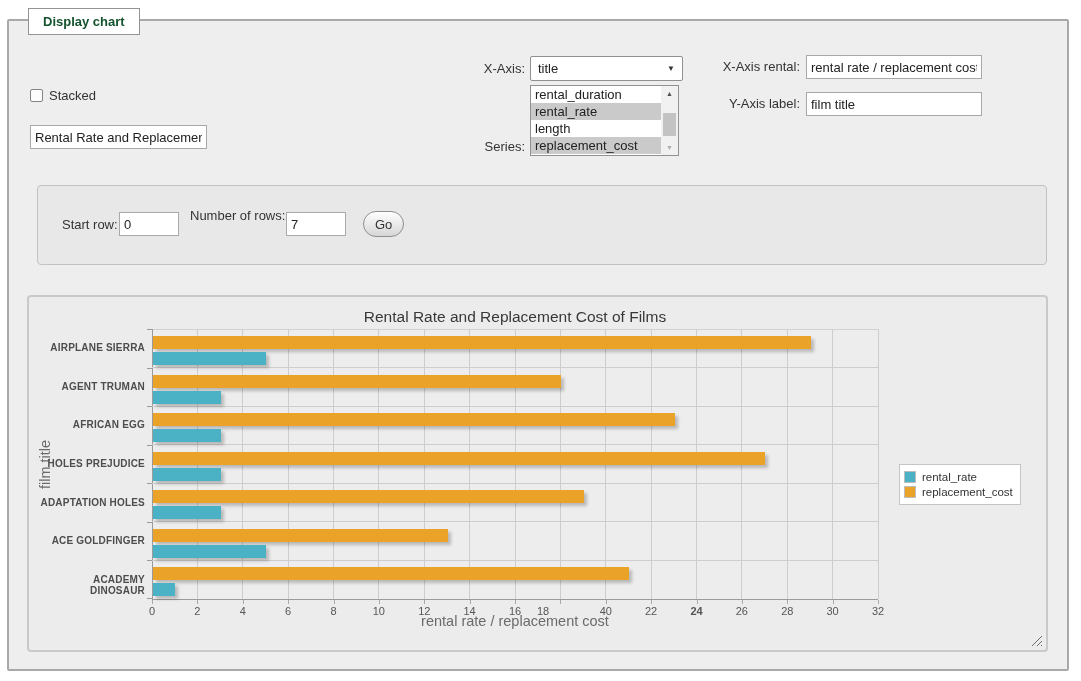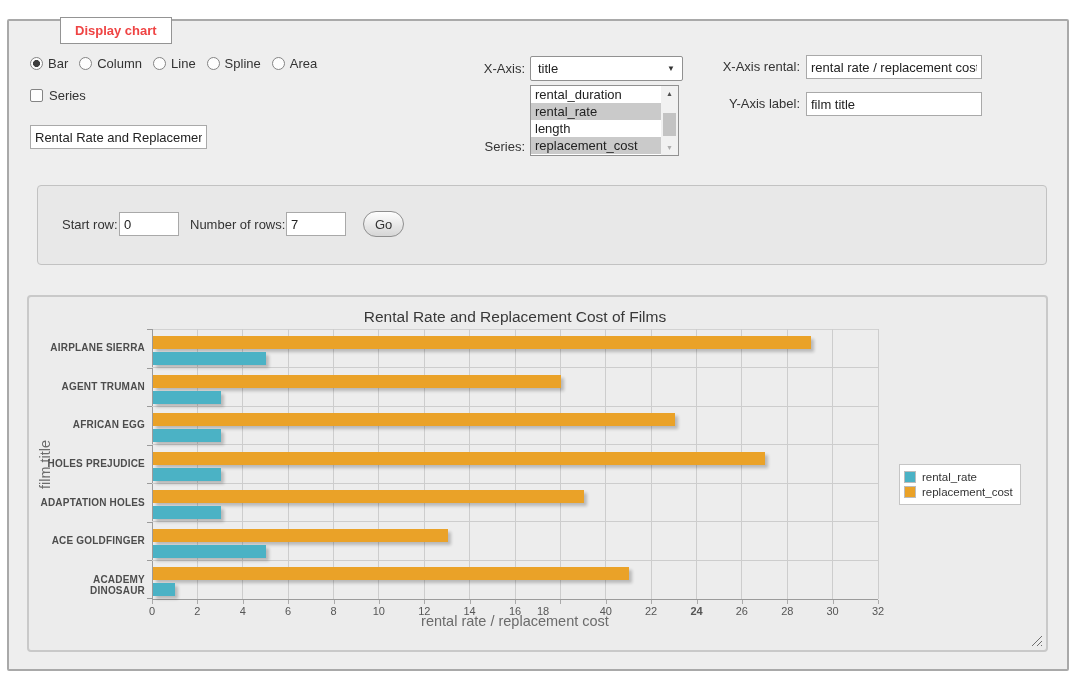--- a/index.html
+++ b/index.html
@@ -5,22 +5,22 @@
   * { box-sizing: border-box; margin: 0; padding: 0; }
   body { background:#fff; font-family:"Liberation Sans","DejaVu Sans",sans-serif; }
   #page { position:relative; width:1081px; height:681px; background:#fff; overflow:hidden; }
 
   .abs { position:absolute; }
   .lbl { font-size:13px; color:#333; }
 
   
   #outer-panel { left:7px; top:19px; width:1062px; height:652px; background:#eeeeee;
                  border:2px solid #a9a9a9; border-radius:2px; }
-  #legend-box { left:28px; top:17px; background:#fff; border:1px solid #949494;
-                padding:5px 14px; font-size:13px; font-weight:bold; color:#ef4444; z-index:5;margin-left:32px; }
+  #legend-box { left:28px; top:8px; background:#fff; border:1px solid #949494;
+                padding:5px 14px; font-size:13px; font-weight:bold; color:#14532d; z-index:5; }
 
   
   #chart-type-radios { left:30px; top:56px; display:flex; align-items:center; }
   .radio-opt { display:flex; align-items:center; margin-right:11px; font-size:13px; color:#333; }
   .radio-ctl { appearance:none; -webkit-appearance:none; width:13px; height:13px; border:1px solid #848484;
                border-radius:50%; background:#fdfdfd; margin:0 5px 0 0; }
   .radio-ctl:checked { background:radial-gradient(circle,#3e3e3e 0 3.2px,#fdfdfd 3.8px); }
   #stacked-row { left:30px; top:88px; display:flex; align-items:center; }
   .checkbox-ctl { appearance:none; -webkit-appearance:none; width:13px; height:13px; border:1px solid #848484;
                   border-radius:2px; background:#fdfdfd; margin:0 6px 0 0; }
@@ -53,21 +53,21 @@
   #xlabel-lbl { left:698px; top:59px; width:102px; }
   #xlabel-input { left:806px; top:55px; width:176px; height:24px; }
   #ylabel-lbl { left:698px; top:96px; width:102px; }
   #ylabel-input { left:806px; top:92px; width:176px; height:24px; }
 
   
   #rows-panel { left:37px; top:185px; width:1010px; height:80px; background:#e8e8e8;
                 border:1px solid #c2c2c2; border-radius:4px; }
   #start-row-lbl { left:62px; top:217px; }
   #start-row-input { left:119px; top:212px; width:60px; height:24px; }
-  #num-rows-lbl { left:190px; top:217px; }
+  #num-rows-lbl { left:190px; top:208px; }
   #num-rows-input { left:286px; top:212px; width:60px; height:24px; }
   #go-button { left:363px; top:211px; height:26px; padding:0 11px; font-size:13px; color:#333;
                background:linear-gradient(#fefefe,#d6d6d6); border:1px solid #8f8f8f;
                border-radius:13px; display:flex; align-items:center; cursor:pointer; font-family:inherit; }
 
   
   #chart-panel { left:27px; top:295px; width:1021px; height:357px; background:#ececec;
                  border:2px solid #c9c9c9; border-radius:4px; }
   #chart-title { position:absolute; left:123px; top:11px; width:726px; text-align:center;
                  font-size:15.5px; color:#383838; }
@@ -99,46 +99,24 @@
                  clip-path:polygon(100% 0,100% 100%,0 100%); cursor:se-resize; }
 </style>
 </head>
 <body>
 
 <div id="page">
 
   <div id="outer-panel" class="abs"></div>
   <div id="legend-box" class="abs">Display chart</div>
 
-  <div id="chart-type-radios" class="abs">
-      <label class="radio-opt">
-        <input type="radio" name="charttype" class="radio-ctl" checked="" style="">
-        <span>Bar</span>
-      </label>
-      <label class="radio-opt">
-        <input type="radio" name="charttype" class="radio-ctl" style="">
-        <span>Column</span>
-      </label>
-      <label class="radio-opt">
-        <input type="radio" name="charttype" class="radio-ctl" style="">
-        <span>Line</span>
-      </label>
-      <label class="radio-opt">
-        <input type="radio" name="charttype" class="radio-ctl" style="">
-        <span>Spline</span>
-      </label>
-      <label class="radio-opt">
-        <input type="radio" name="charttype" class="radio-ctl" style="">
-        <span>Area</span>
-      </label>
-    </div>
 
   <div id="stacked-row" class="abs">
     <input type="checkbox" class="checkbox-ctl" style="">
-    <span class="lbl">Series</span>
+    <span class="lbl">Stacked</span>
   </div>
 
   <input id="chart-title-input" class="abs text-input" value="Rental Rate and Replacement Cost of Films" style="">
 
   <div id="x-axis-lbl" class="abs lbl right-lbl">X-Axis:</div>
   <div id="x-axis-select" class="abs">
     <span class="sel-text">title</span>
     <span class="sel-arrow">▼</span>
   </div>
 

